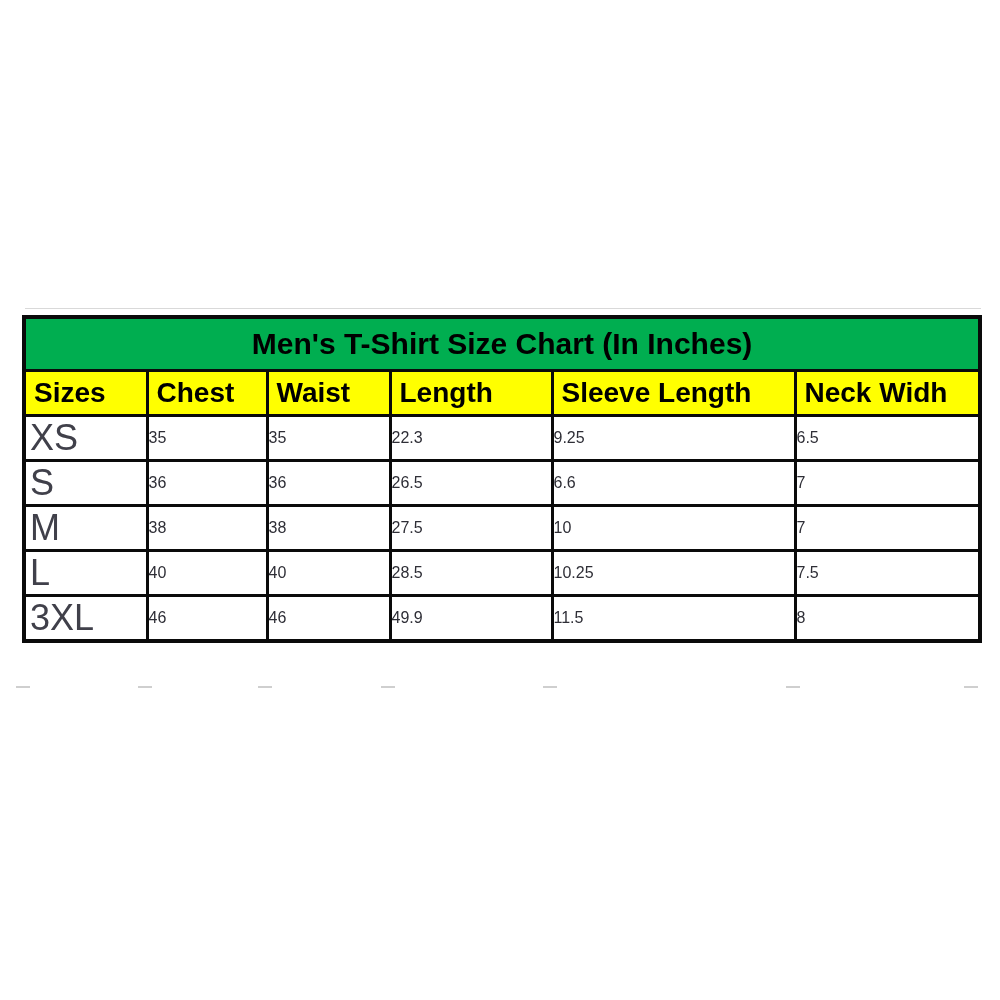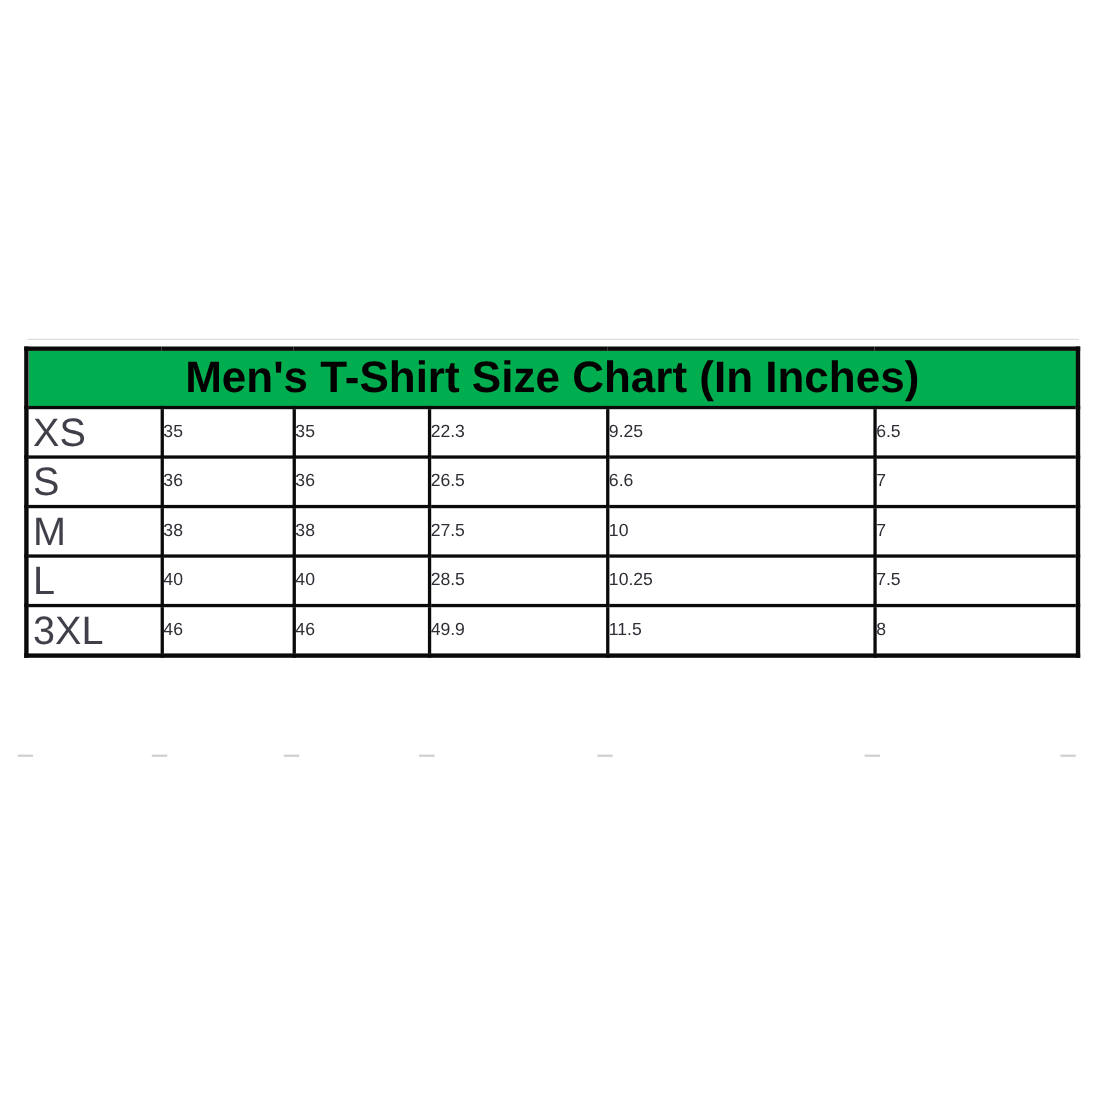--- a/index.html
+++ b/index.html
@@ -39,21 +39,21 @@
   }
   table.size-table td, table.size-table th {
     border: 3px solid var(--border-color, #0a0a0a);
     overflow: hidden;
     white-space: nowrap;
   }
   tr.title-row { height: 53px; }
   tr.title-row th {
     background: var(--title-bg, #00ae50);
     color: #000000;
-    font-size: 40px;
+    font-size: 30px;
     font-weight: 700;
     text-align: center;
     vertical-align: middle;
     letter-spacing: 0px;
   }
   tr.header-row { height: 45px; }
   tr.header-row th {
     background: var(--header-bg, #ffff00);
     color: #000000;
     font-size: 28px;
@@ -92,20 +92,28 @@
         <col style="width:123px">
           <col style="width:120px">
           <col style="width:123px">
         <col style="width:162px">
           <col style="width:243px">
           <col style="width:185px">
       </colgroup>
       <thead>
         <tr class="title-row">
           <th colspan="6">Men's T-Shirt Size Chart (In Inches)</th>
+        </tr>
+        <tr class="header-row">
+          <th>Sizes</th>
+          <th>Chest</th>
+          <th>Waist</th>
+          <th>Length</th>
+          <th>Sleeve Length</th>
+          <th>Neck Widh</th>
         </tr>
       </thead>
       <tbody>
           <tr>
             <td class="size-cell">XS</td>
             <td class="value-cell">35</td>
             <td class="value-cell">35</td>
             <td class="value-cell">22.3</td>
             <td class="value-cell">9.25</td>
             <td class="value-cell">6.5</td>

